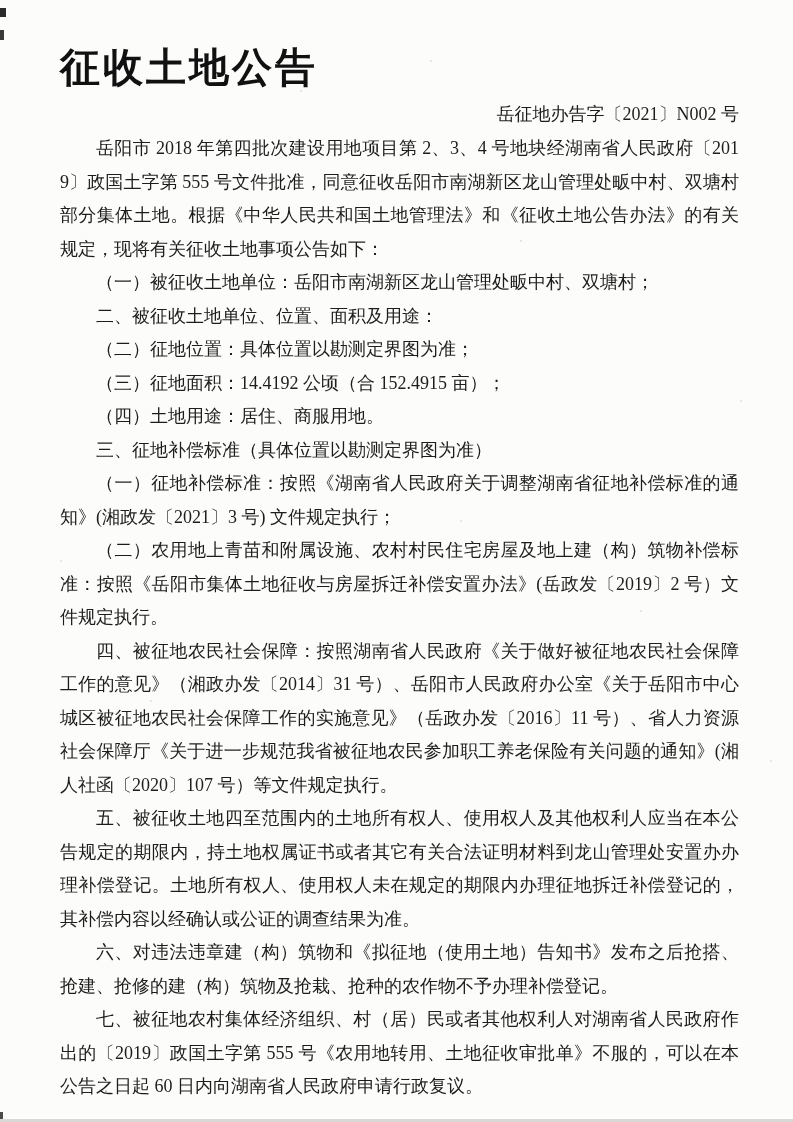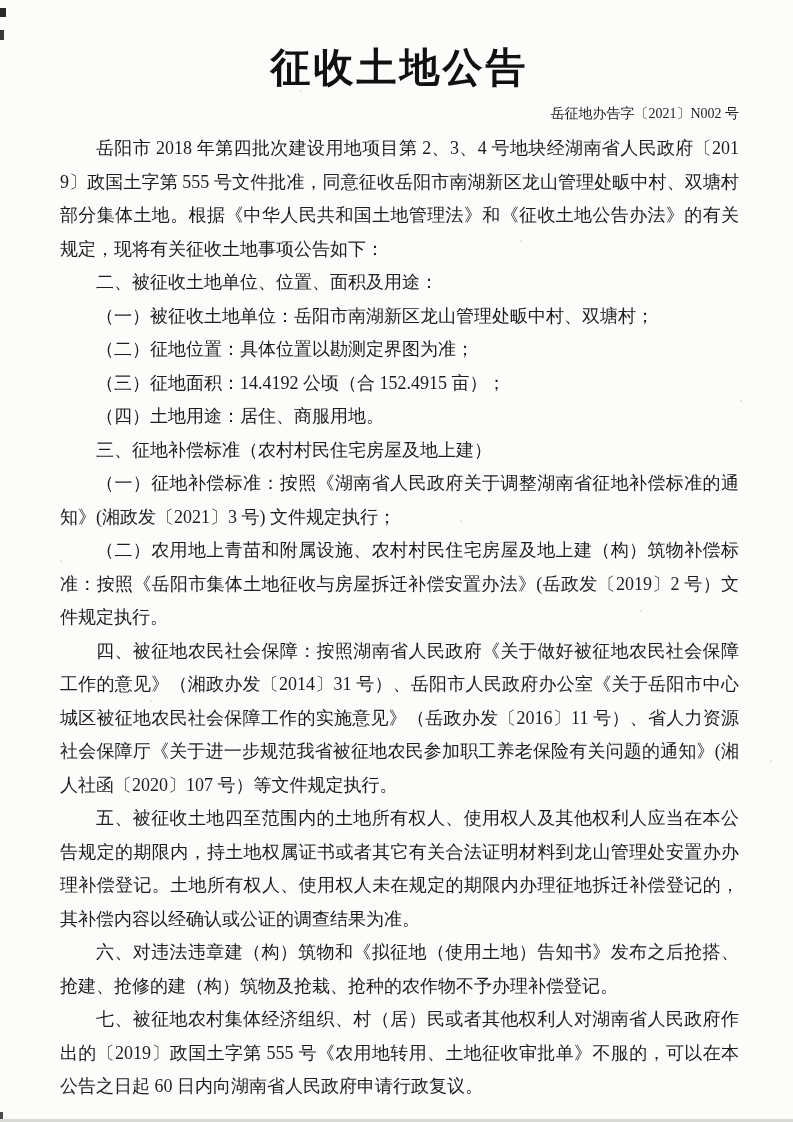--- a/index.html
+++ b/index.html
@@ -34,31 +34,31 @@
       60px 560px 0 #e6e6e3, 330px 1010px 0 #e5e5e3, 770px 760px 0 #e6e6e4;
     pointer-events: none;
   }
   
   .edge-mark-1 { position: absolute; left: 0; top: 8px;  width: 6px; height: 9px;  background: #2a2a2a; }
   .edge-mark-2 { position: absolute; left: 0; top: 30px; width: 4px; height: 10px; background: #3a3a3a; }
   .edge-mark-3 { position: absolute; left: 0; top: 1112px; width: 3px; height: 10px; background: #4a4a4a; }
   .bottom-edge { position: absolute; left: 0; bottom: 0; width: 100%; height: 3px; background: #d8d8d5; }
 
   .doc-title {
-    text-align: center;
+    text-align: left;
     font-size: 40px;
     font-weight: bold;
     letter-spacing: 3px;
     line-height: 1.2;
     margin: 0 0 10px 0;
     color: #111;
   }
   .doc-number {
     text-align: right;
-    font-size: 14px;
+    font-size: 18px;
     line-height: 24px;
     margin: 0 0 6px 0;
   }
   .body-text p {
     margin: 0;
     font-size: 18px;
     line-height: 33.5px;
     text-align: justify;
     text-indent: 2em;
     word-break: break-all;
@@ -73,26 +73,26 @@
   <div class="edge-mark-2"></div>
   <div class="edge-mark-3"></div>
   <div class="bottom-edge"></div>
 
   <h1 class="doc-title">征收土地公告</h1>
 
   <div class="doc-number">岳征地办告字〔2021〕N002 号</div>
 
   <div class="body-text">
     <p>岳阳市 2018 年第四批次建设用地项目第 2、3、4 号地块经湖南省人民政府〔2019〕政国土字第 555 号文件批准，同意征收岳阳市南湖新区龙山管理处畈中村、双塘村部分集体土地。根据《中华人民共和国土地管理法》和《征收土地公告办法》的有关规定，现将有关征收土地事项公告如下：</p>
+    <p>（一）被征收土地单位：岳阳市南湖新区龙山管理处畈中村、双塘村；</p>
     <p>二、被征收土地单位、位置、面积及用途：</p>
-    <p>（一）被征收土地单位：岳阳市南湖新区龙山管理处畈中村、双塘村；</p>
     <p>（二）征地位置：具体位置以勘测定界图为准；</p>
     <p>（三）征地面积：14.4192 公顷（合 152.4915 亩）；</p>
     <p>（四）土地用途：居住、商服用地。</p>
-    <p>三、征地补偿标准（农村村民住宅房屋及地上建）</p>
+    <p>三、征地补偿标准（具体位置以勘测定界图为准）</p>
     <p>（一）征地补偿标准：按照《湖南省人民政府关于调整湖南省征地补偿标准的通知》(湘政发〔2021〕3 号) 文件规定执行；</p>
     <p>（二）农用地上青苗和附属设施、农村村民住宅房屋及地上建（构）筑物补偿标准：按照《岳阳市集体土地征收与房屋拆迁补偿安置办法》(岳政发〔2019〕2 号）文件规定执行。</p>
     <p>四、被征地农民社会保障：按照湖南省人民政府《关于做好被征地农民社会保障工作的意见》（湘政办发〔2014〕31 号）、岳阳市人民政府办公室《关于岳阳市中心城区被征地农民社会保障工作的实施意见》（岳政办发〔2016〕11 号）、省人力资源社会保障厅《关于进一步规范我省被征地农民参加职工养老保险有关问题的通知》(湘人社函〔2020〕107 号）等文件规定执行。</p>
     <p>五、被征收土地四至范围内的土地所有权人、使用权人及其他权利人应当在本公告规定的期限内，持土地权属证书或者其它有关合法证明材料到龙山管理处安置办办理补偿登记。土地所有权人、使用权人未在规定的期限内办理征地拆迁补偿登记的，其补偿内容以经确认或公证的调查结果为准。</p>
     <p>六、对违法违章建（构）筑物和《拟征地（使用土地）告知书》发布之后抢搭、抢建、抢修的建（构）筑物及抢栽、抢种的农作物不予办理补偿登记。</p>
     <p>七、被征地农村集体经济组织、村（居）民或者其他权利人对湖南省人民政府作出的〔2019〕政国土字第 555 号《农用地转用、土地征收审批单》不服的，可以在本公告之日起 60 日内向湖南省人民政府申请行政复议。</p>
 
   </div>
 
 </div>

